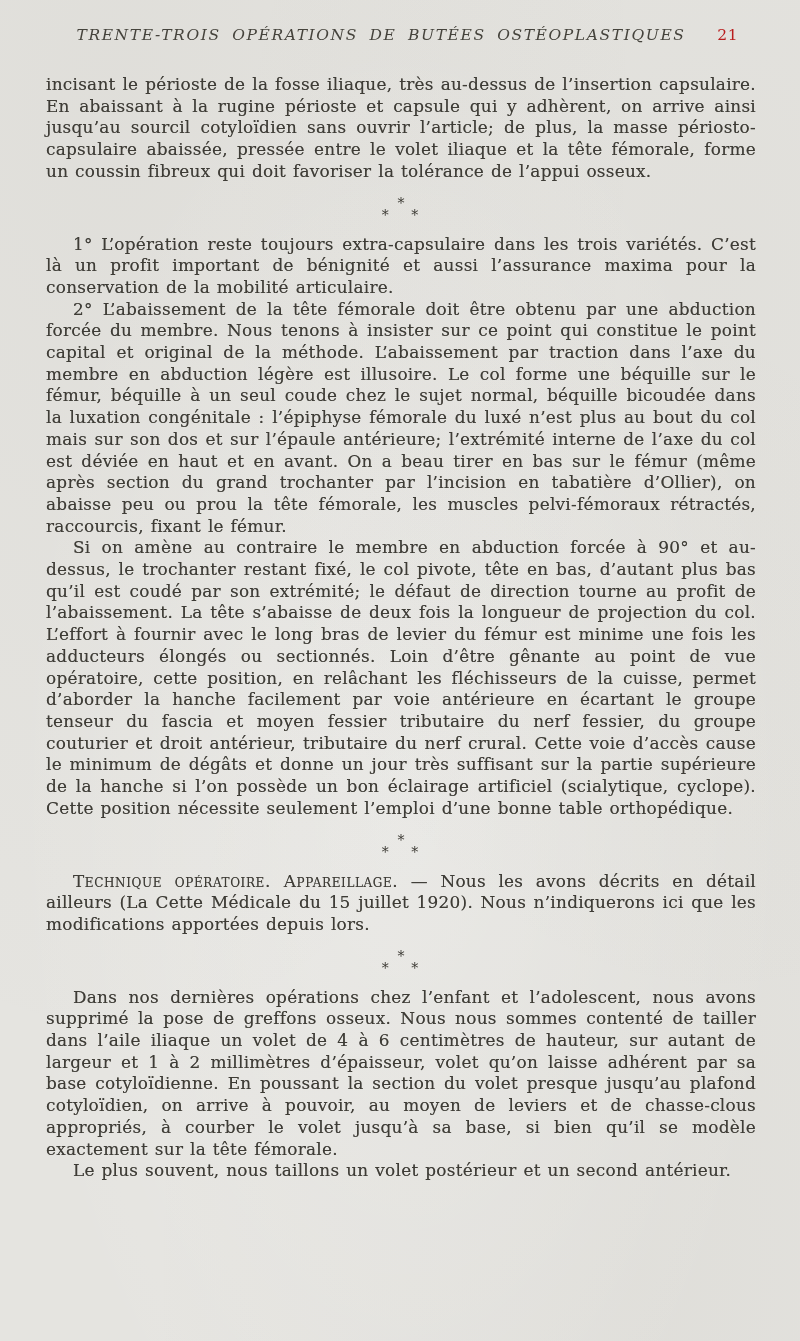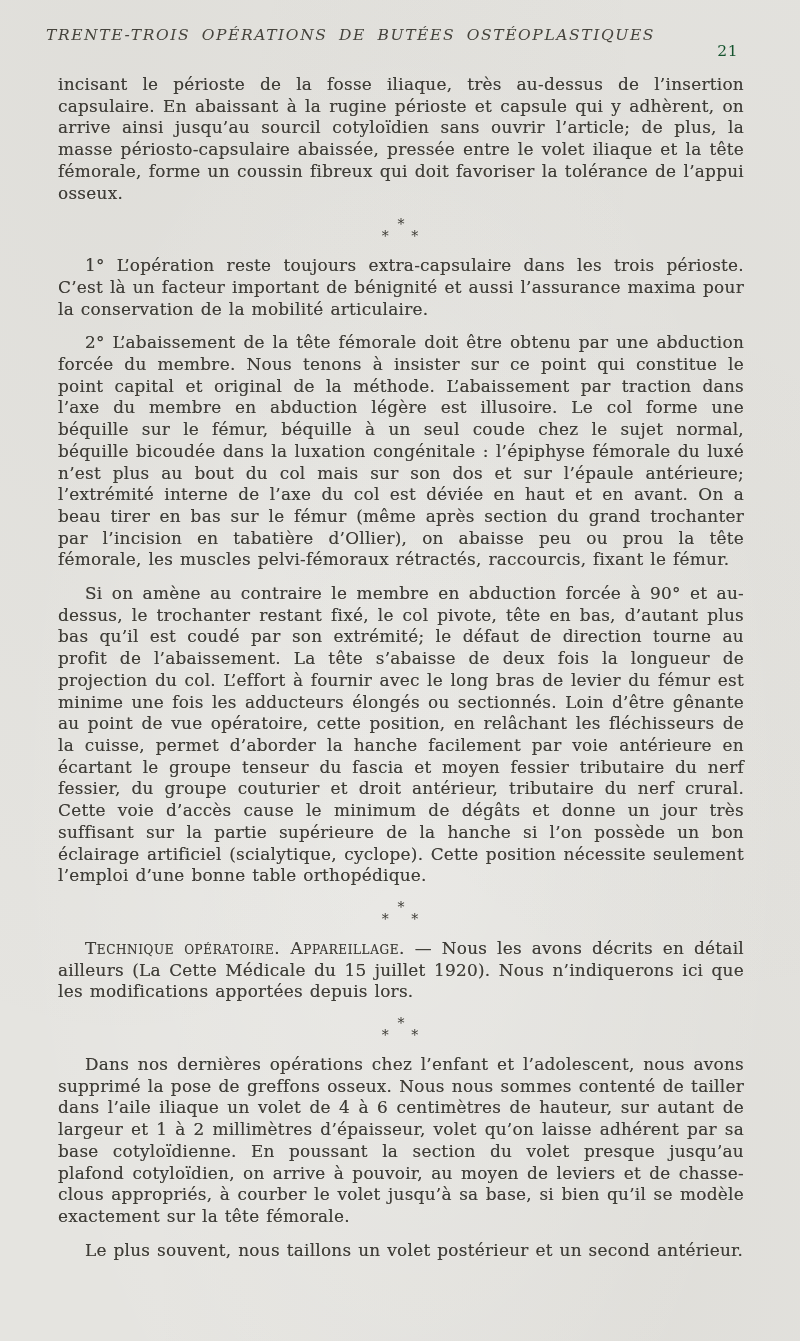--- a/index.html
+++ b/index.html
@@ -25,40 +25,40 @@
     height: 1341px;
     padding: 26px 44px 0 46px;
   }
   .running-head {
     position: relative;
     height: 24px;
     margin-bottom: 24px;
   }
   .running-title {
     display: block;
-    text-align: left;
+    text-align: center;
     font-style: italic;
     font-size: 15.5px;
     letter-spacing: 1.6px;
     word-spacing: 5px;
     color: #45433c;
     white-space: nowrap;
     padding-right: 40px;
   }
   .page-number {
     position: absolute;
     right: 18px;
-    top: 16px;
+    top: 0;
     font-size: 15.5px;
     font-style: normal;
     letter-spacing: 0.5px;
-    color: #14532d;
+    color: #b91c1c;
   }
   .body-text p.para {
-    margin: 12px;
+    margin: 0;
     font-size: 16.9px;
     line-height: 21.7px;
     text-align: justify;
     letter-spacing: 0.25px;
     word-spacing: 1.2px;
     text-shadow: 0 0 0.5px rgba(62,60,54,0.55);
   }
   .body-text p.para.indent {
     text-indent: 27px;
   }
@@ -90,21 +90,21 @@
   <div class="running-head">
     <span class="running-title">TRENTE-TROIS OPÉRATIONS DE BUTÉES OSTÉOPLASTIQUES</span>
     <span class="page-number">21</span>
   </div>
   <div class="body-text">
       <p class="para"><span>incisant le périoste de la fosse iliaque, très au-dessus de l’insertion capsulaire. En abaissant à la rugine périoste et capsule qui y adhèrent, on arrive ainsi jusqu’au sourcil cotyloïdien sans ouvrir l’article; de plus, la masse périosto-capsulaire abaissée, pressée entre le volet iliaque et la tête fémorale, forme un coussin fibreux qui doit favoriser la tolérance de l’appui osseux.</span></p>
       <div class="asterism">
         <span class="ast-top">*</span>
         <span class="ast-bottom">* *</span>
       </div>
-      <p class="para indent"><span>1° </span><span class="seg-italic">L’opération reste toujours extra-capsulaire</span><span> dans les trois périoste. C’est là un facteur important de bénignité et aussi l’assurance maxima pour la conservation de la mobilité articulaire.</span></p>
+      <p class="para indent"><span>1° </span><span class="seg-italic">L’opération reste toujours extra-capsulaire</span><span> dans les trois variétés. C’est là un profit important de bénignité et aussi l’assurance maxima pour la conservation de la mobilité articulaire.</span></p>
       <p class="para indent"><span>2° </span><span class="seg-italic">L’abaissement de la tête fémorale doit être obtenu par une abduction forcée du membre.</span><span> Nous tenons à insister sur ce point qui constitue le point capital et original de la méthode. L’abaissement par traction dans l’axe du membre en abduction légère est illusoire. Le col forme une béquille sur le fémur, béquille à un seul coude chez le sujet normal, béquille bicoudée dans la luxation congénitale&nbsp;: l’épiphyse fémorale du luxé n’est plus au bout du col mais sur son dos et sur l’épaule antérieure; l’extrémité interne de l’axe du col est déviée en haut et en avant. On a beau tirer en bas sur le fémur (même après section du grand trochanter par l’incision en tabatière d’Ollier), on abaisse peu ou prou la tête fémorale, les muscles pelvi-fémoraux rétractés, raccourcis, fixant le fémur.</span></p>
       <p class="para indent"><span>Si on amène au contraire le membre en abduction forcée à 90° et au-dessus, le trochanter restant fixé, le col pivote, tête en bas, d’autant plus bas qu’il est coudé par son extrémité; le défaut de direction tourne au profit de l’abaissement. La tête s’abaisse de deux fois la longueur de projection du col. L’effort à fournir avec le long bras de levier du fémur est minime une fois les adducteurs élongés ou sectionnés. Loin d’être gênante au point de vue opératoire, cette position, en relâchant les fléchisseurs de la cuisse, permet d’aborder la hanche facilement par voie antérieure en écartant le groupe tenseur du fascia et moyen fessier tributaire du nerf fessier, du groupe couturier et droit antérieur, tributaire du nerf crural. Cette voie d’accès cause le minimum de dégâts et donne un jour très suffisant sur la partie supérieure de la hanche si l’on possède un bon éclairage artificiel (scialytique, cyclope). Cette position nécessite seulement l’emploi d’une bonne table orthopédique.</span></p>
       <div class="asterism">
         <span class="ast-top">*</span>
         <span class="ast-bottom">* *</span>
       </div>
       <p class="para indent"><span class="seg-smallcaps">Technique opératoire. Appareillage.</span><span> — Nous les avons décrits en détail ailleurs (</span><span class="seg-italic">La Cette Médicale</span><span> du 15 juillet 1920). Nous n’indiquerons ici que les modifications apportées depuis lors.</span></p>
       <div class="asterism">
         <span class="ast-top">*</span>
         <span class="ast-bottom">* *</span>

